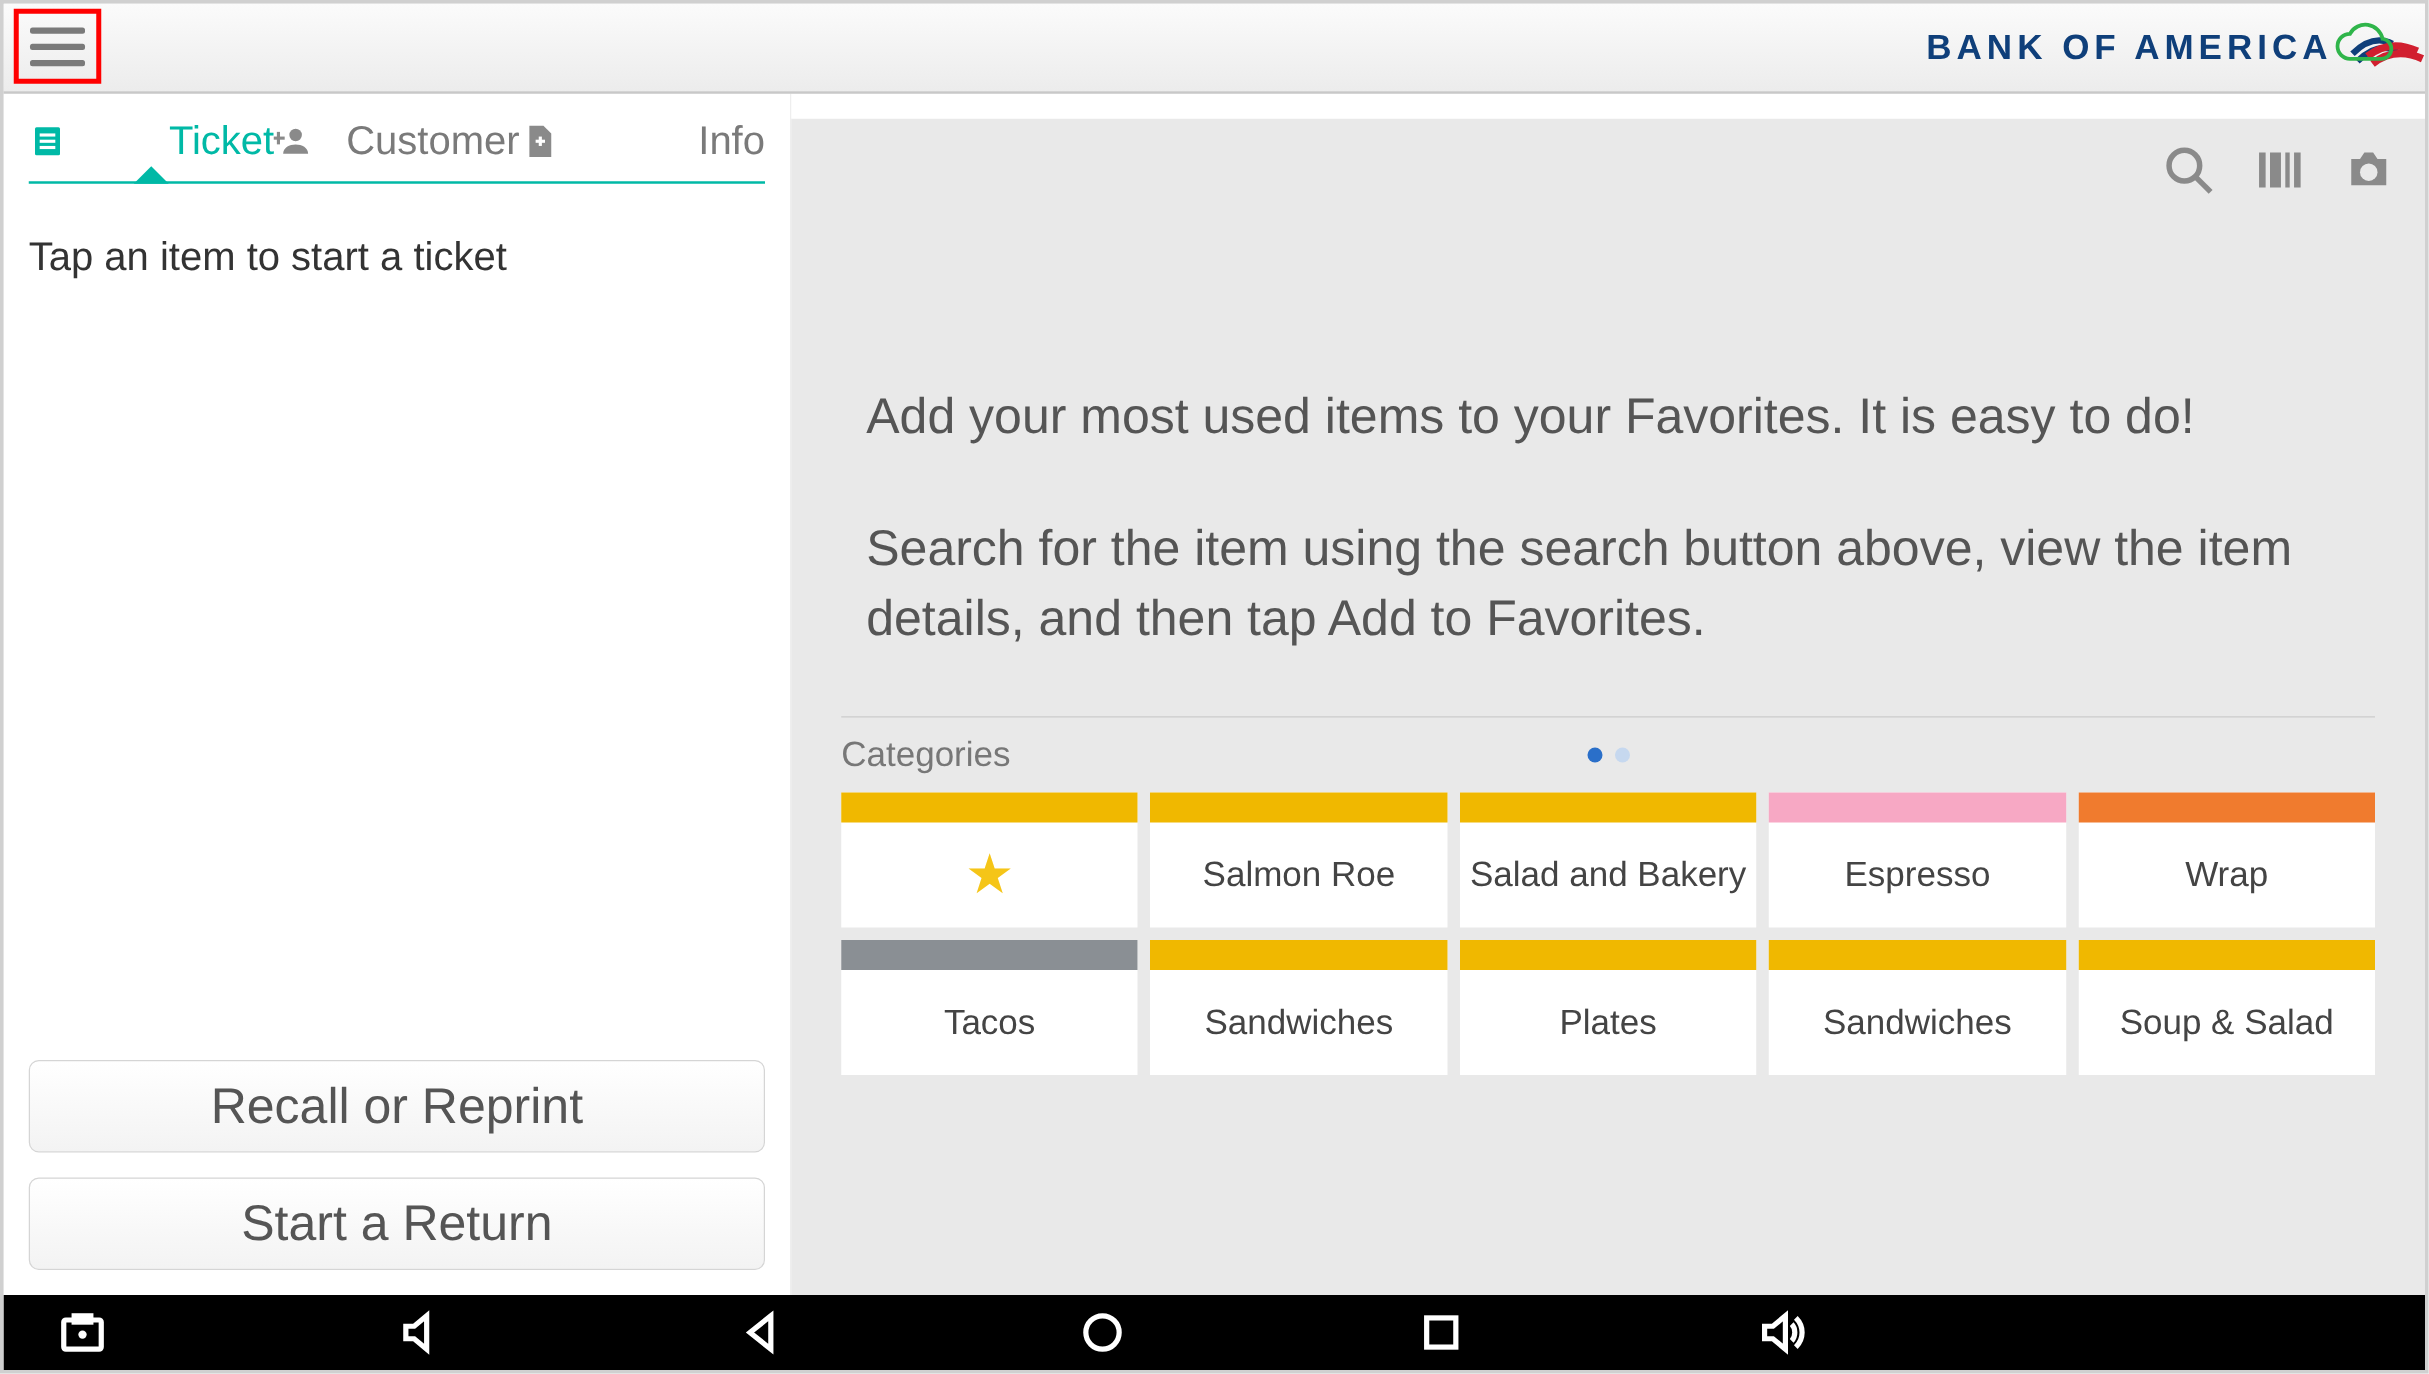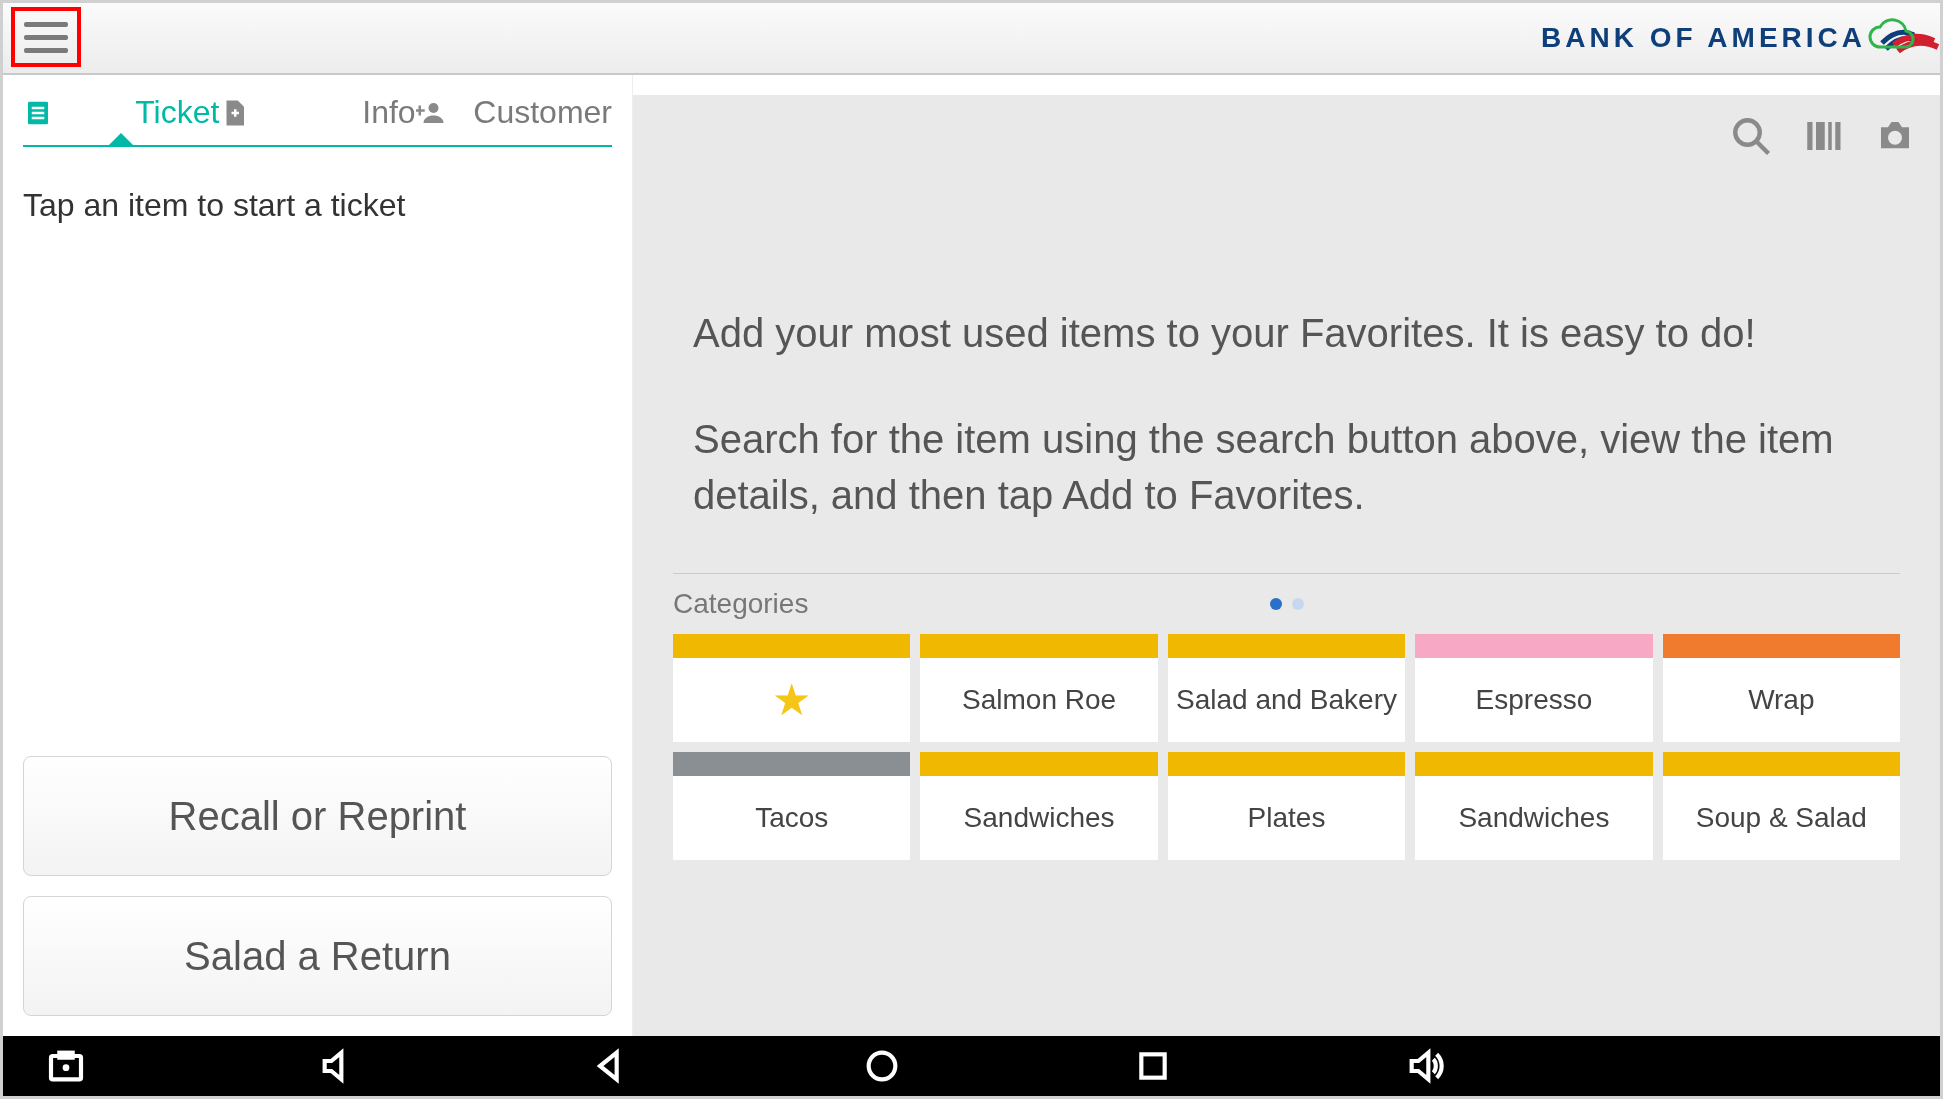--- a/index.html
+++ b/index.html
@@ -103,21 +103,21 @@
   .prompt {
     font-size:32px;
     color:#333;
     font-weight:300;
     padding:40px 0 0 0;
   }
 
   .left-spacer { flex:1; }
 
   .big-btn {
-    height:120px;
+    height:74px;
     background: linear-gradient(#ffffff,#f3f3f3);
     border:1px solid #d5d5d5;
     border-radius:8px;
     font-size:40px;
     color:#555;
     font-weight:300;
     display:flex; align-items:center; justify-content:center;
     margin-top:20px;
     cursor:pointer;
   }
@@ -239,43 +239,43 @@
           <svg viewBox="0 0 24 24">
               <rect x="4" y="3" width="16" height="18" rx="1" fill="#00b9a6"></rect>
               <rect x="7" y="7" width="10" height="2" fill="#fff"></rect>
               <rect x="7" y="11" width="10" height="2" fill="#fff"></rect>
               <rect x="7" y="15" width="10" height="2" fill="#fff"></rect>
             </svg>
           <span>Ticket</span>
         </div>
         <div class="tab">
           <svg viewBox="0 0 24 24">
-              <path d="M6 2h9l5 5v15H6z" fill="#8a8a8a"></path>
-              <rect x="10" y="11" width="6" height="2" fill="#fff"></rect>
-              <rect x="12" y="9" width="2" height="6" fill="#fff"></rect>
-            </svg>
-          <span>Info</span>
-        </div>
-        <div class="tab">
-          <svg viewBox="0 0 24 24">
               <circle cx="14" cy="8" r="4" fill="#8a8a8a"></circle>
               <path d="M6 20c0-4 4-6 8-6s8 2 8 6" fill="#8a8a8a"></path>
               <rect x="2" y="6" width="2" height="8" fill="#8a8a8a"></rect>
               <rect x="-1" y="9" width="8" height="2" fill="#8a8a8a" transform="translate(0 0)"></rect>
             </svg>
           <span>Customer</span>
         </div>
+        <div class="tab">
+          <svg viewBox="0 0 24 24">
+              <path d="M6 2h9l5 5v15H6z" fill="#8a8a8a"></path>
+              <rect x="10" y="11" width="6" height="2" fill="#fff"></rect>
+              <rect x="12" y="9" width="2" height="6" fill="#fff"></rect>
+            </svg>
+          <span>Info</span>
+        </div>
       </div>
 
       <div class="prompt">Tap an item to start a ticket</div>
 
       <div class="left-spacer"></div>
 
       <div class="big-btn">Recall or Reprint</div>
-      <div class="big-btn">Salad a Return</div>
+      <div class="big-btn">Start a Return</div>
     </div>
 
     <div class="right">
 
       <div class="right-icons">
         <svg viewBox="0 0 24 24">
             <circle cx="10" cy="10" r="7" fill="none" stroke="#8a8a8a" stroke-width="2.5"></circle>
             <line x1="15" y1="15" x2="22" y2="22" stroke="#8a8a8a" stroke-width="2.5"></line>
           </svg>
         <svg viewBox="0 0 24 24">

